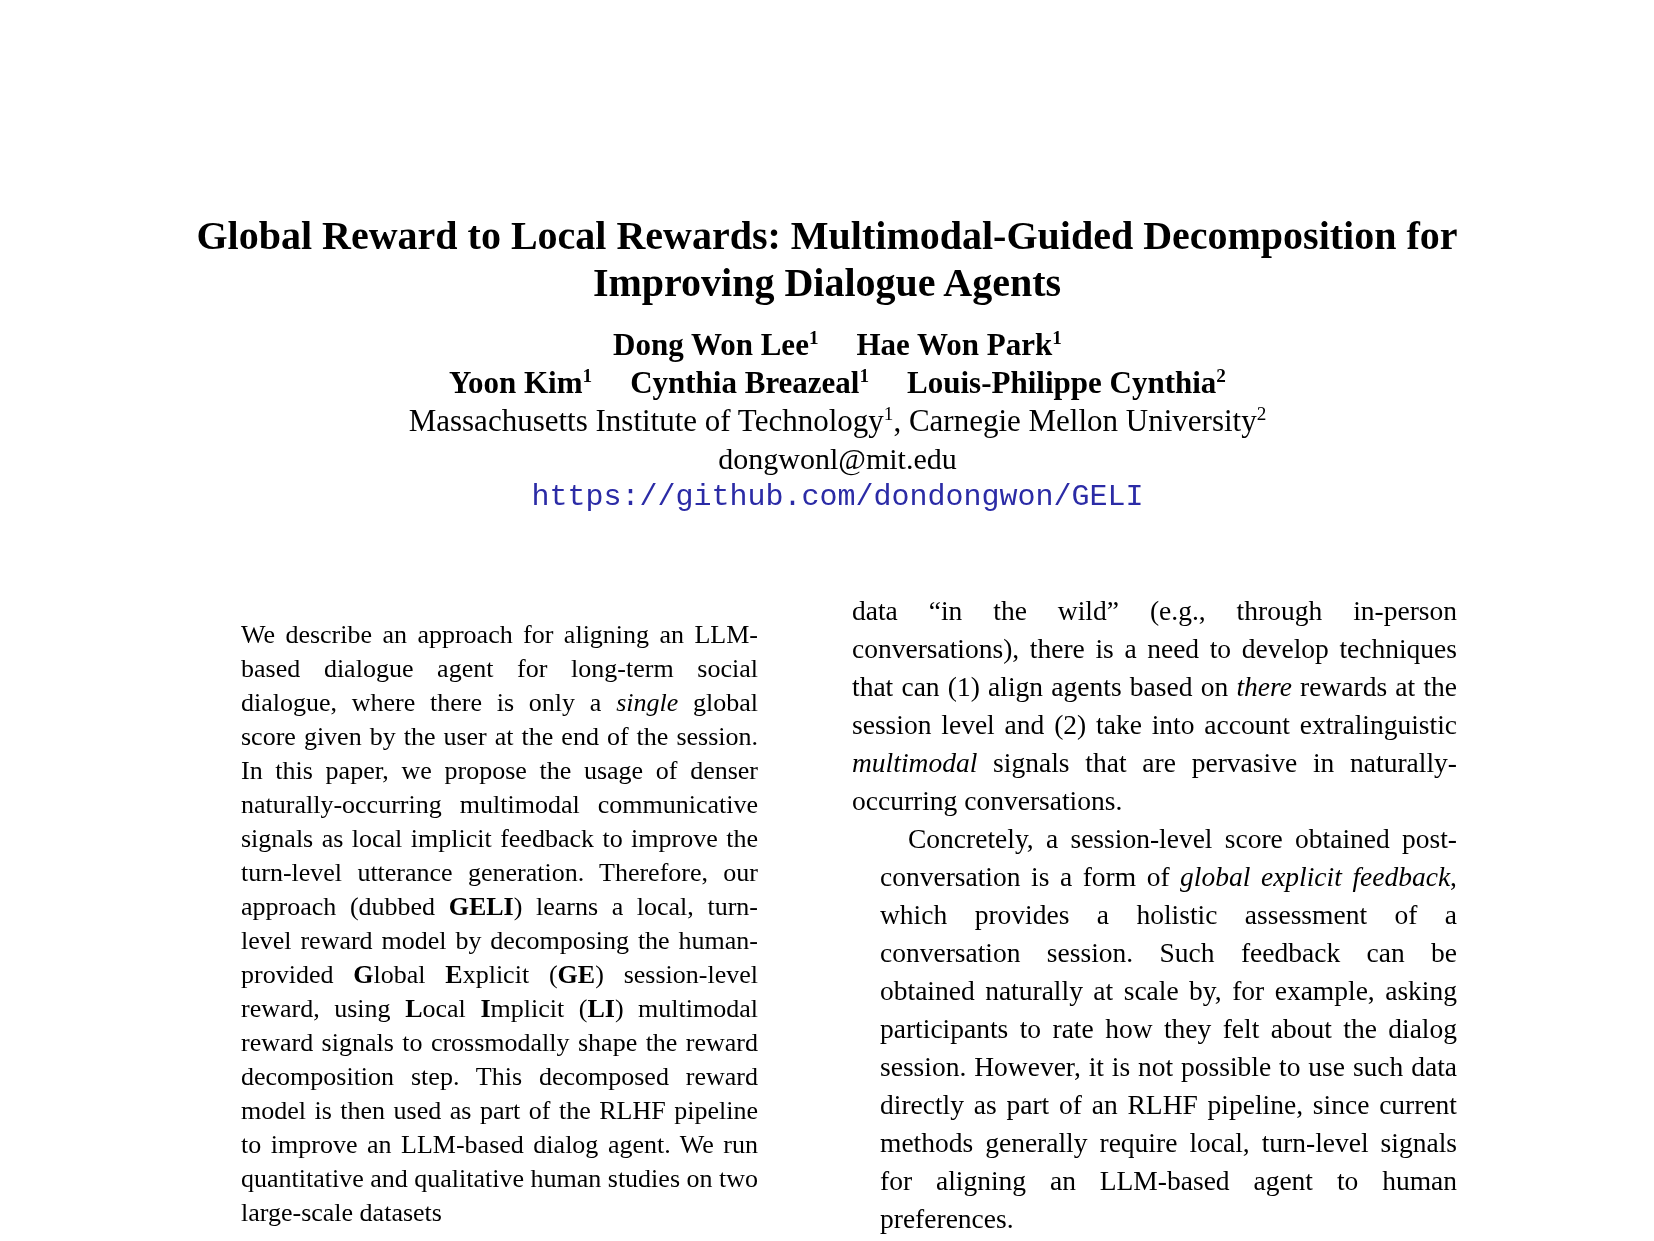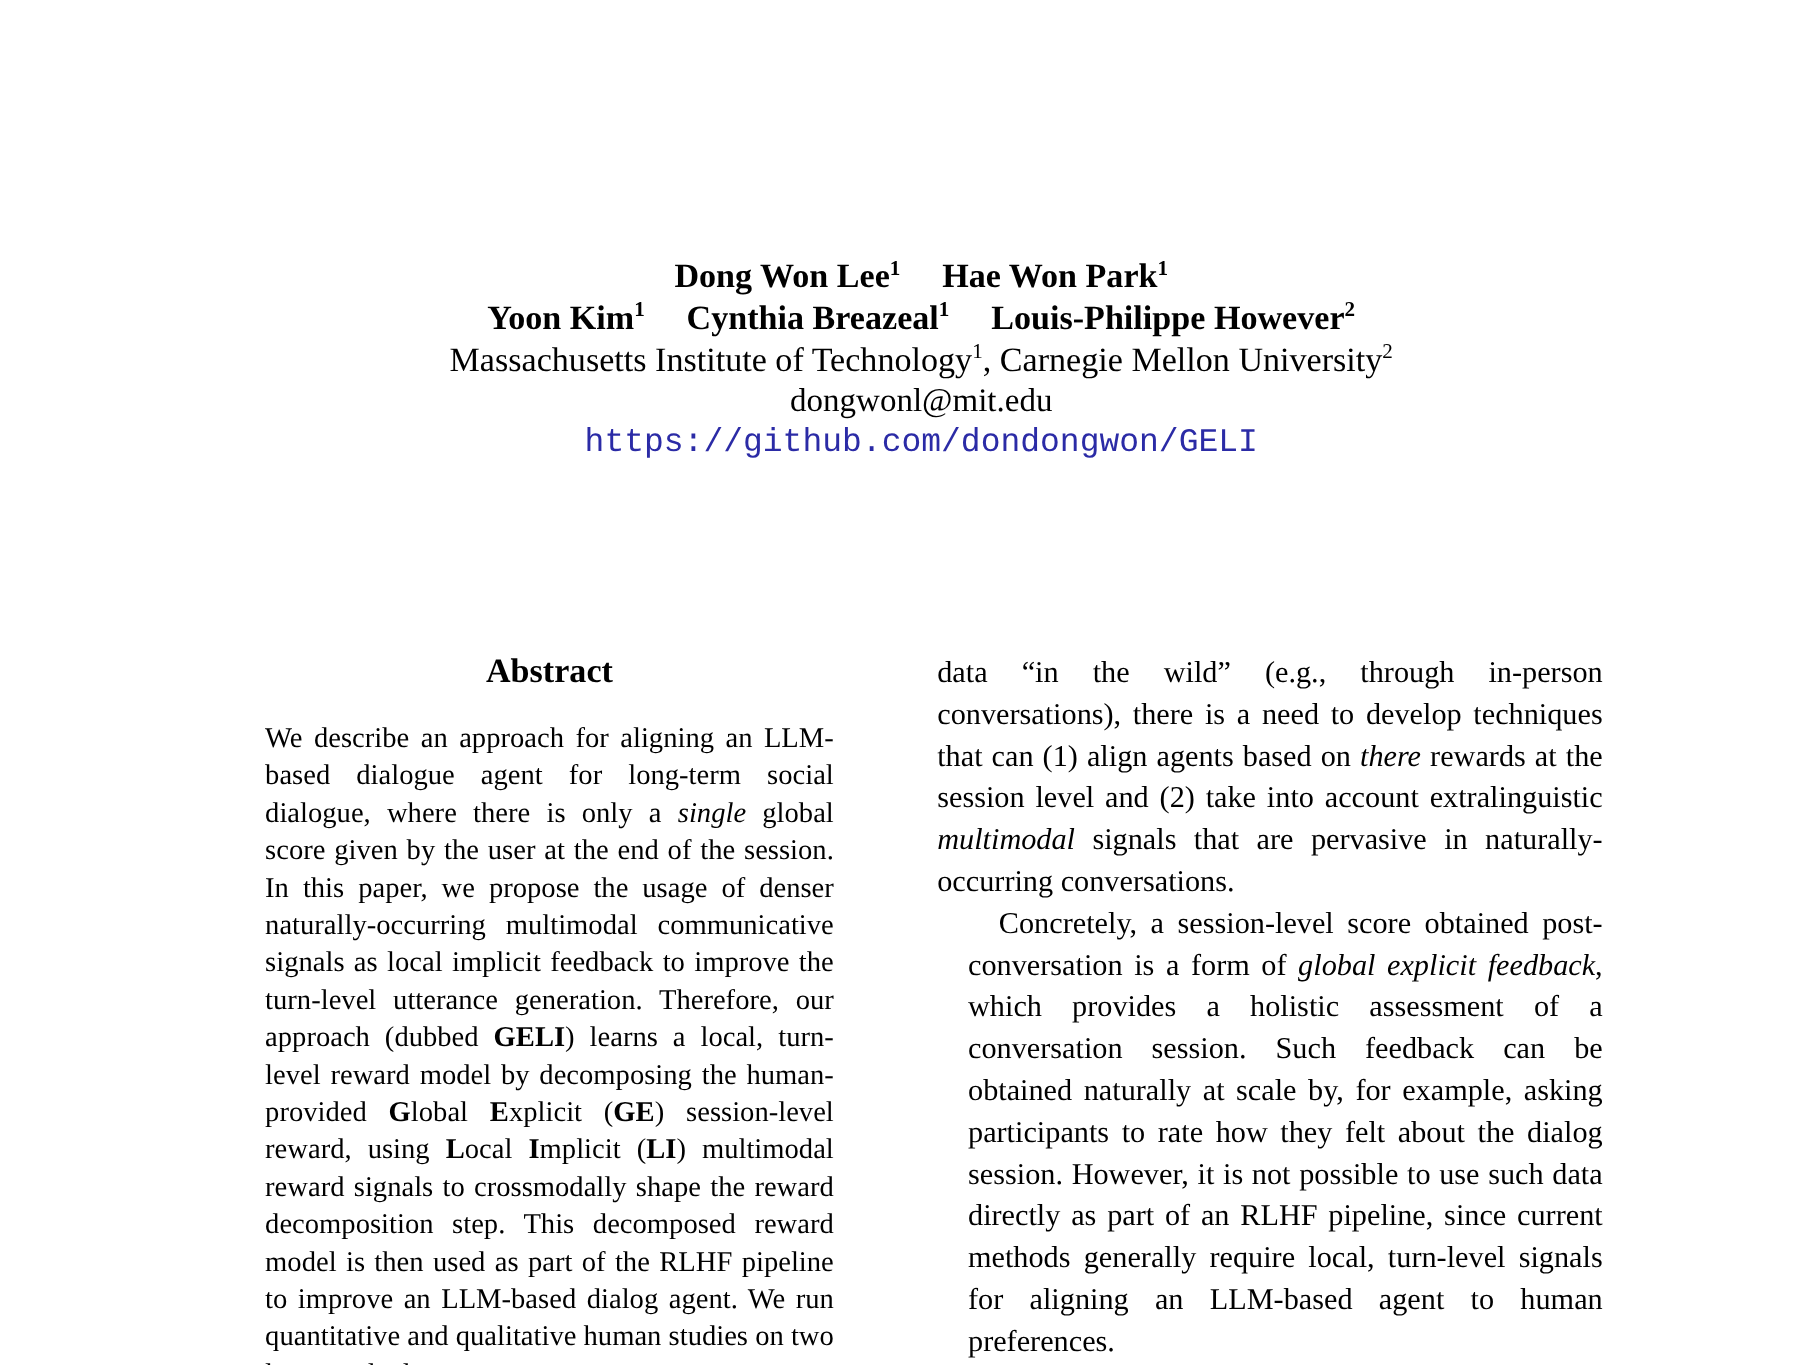--- a/index.html
+++ b/index.html
@@ -52,34 +52,37 @@
     font-size:27.5px;line-height:38px;
     text-align:justify;text-justify:inter-word;
   }
   .body-col p{margin:0;}
   .body-col p.indent{text-indent:28px;margin-left:28px;}
 </style>
 </head>
 <body>
 
 <div class="header">
+  <div class="paper-title">
+    <div class="title-line">Global Reward to Local Rewards: Multimodal-Guided Decomposition for</div>
+    <div class="title-line">Improving Dialogue Agents</div>
+  </div>
   <div class="authors">
     <div class="author-row"><span>Dong Won Lee</span><sup>1</sup><span class="gap"></span><span>Hae Won Park</span><sup>1</sup></div>
-    <div class="author-row"><span>Yoon Kim</span><sup>1</sup><span class="gap"></span><span>Cynthia Breazeal</span><sup>1</sup><span class="gap"></span><span>Louis-Philippe However</span><sup>2</sup></div>
+    <div class="author-row"><span>Yoon Kim</span><sup>1</sup><span class="gap"></span><span>Cynthia Breazeal</span><sup>1</sup><span class="gap"></span><span>Louis-Philippe Cynthia</span><sup>2</sup></div>
     <div class="affiliation"><span>Massachusetts Institute of Technology</span><sup>1</sup><span>, Carnegie Mellon University</span><sup>2</sup></div>
     <div class="email-line">dongwonl@mit.edu</div>
     <div class="url-line">
       <a href="#" class="url-link">https://github.com/dondongwon/GELI</a>
     </div>
   </div>
 </div>
 
 <div class="columns">
   <div class="col">
-    <div class="abstract-heading">Abstract</div>
     <div class="abstract-body"><span>We describe an approach for aligning an LLM-based dialogue agent for long-term social dialogue, where there is only a </span><i>single</i><span> global score given by the user at the end of the session. In this paper, we propose the usage of denser naturally-occurring multimodal communicative signals as local implicit feedback to improve the turn-level utterance generation. Therefore, our approach (dubbed </span><b>GELI</b><span>) learns a local, turn-level reward model by decomposing the human-provided </span><b>G</b><span>lobal </span><b>E</b><span>xplicit (</span><b>GE</b><span>) session-level reward, using </span><b>L</b><span>ocal </span><b>I</b><span>mplicit (</span><b>LI</b><span>) multimodal reward signals to crossmodally shape the reward decomposition step. This decomposed reward model is then used as part of the RLHF pipeline to improve an LLM-based dialog agent. We run quantitative and qualitative human studies on two large-scale datasets</span></div>
   </div>
   <div class="col body-col">
     <p><span>data “in the wild” (e.g., through in-person conversations), there is a need to develop techniques that can (1) align agents based on </span><i>there</i><span> rewards at the session level and (2) take into account extralinguistic </span><i>multimodal</i><span> signals that are pervasive in naturally-occurring conversations.</span></p>
     <p class="indent"><span>Concretely, a session-level score obtained post-conversation is a form of </span><i>global explicit feedback</i><span>, which provides a holistic assessment of a conversation session. Such feedback can be obtained naturally at scale by, for example, asking participants to rate how they felt about the dialog session. However, it is not possible to use such data directly as part of an RLHF pipeline, since current methods generally require local, turn-level signals for aligning an LLM-based agent to human preferences.</span></p>
     <p class="indent"><span>Moreover, in real world settings, agents are</span></p>
   </div>
 </div>
 
 </body></html>

